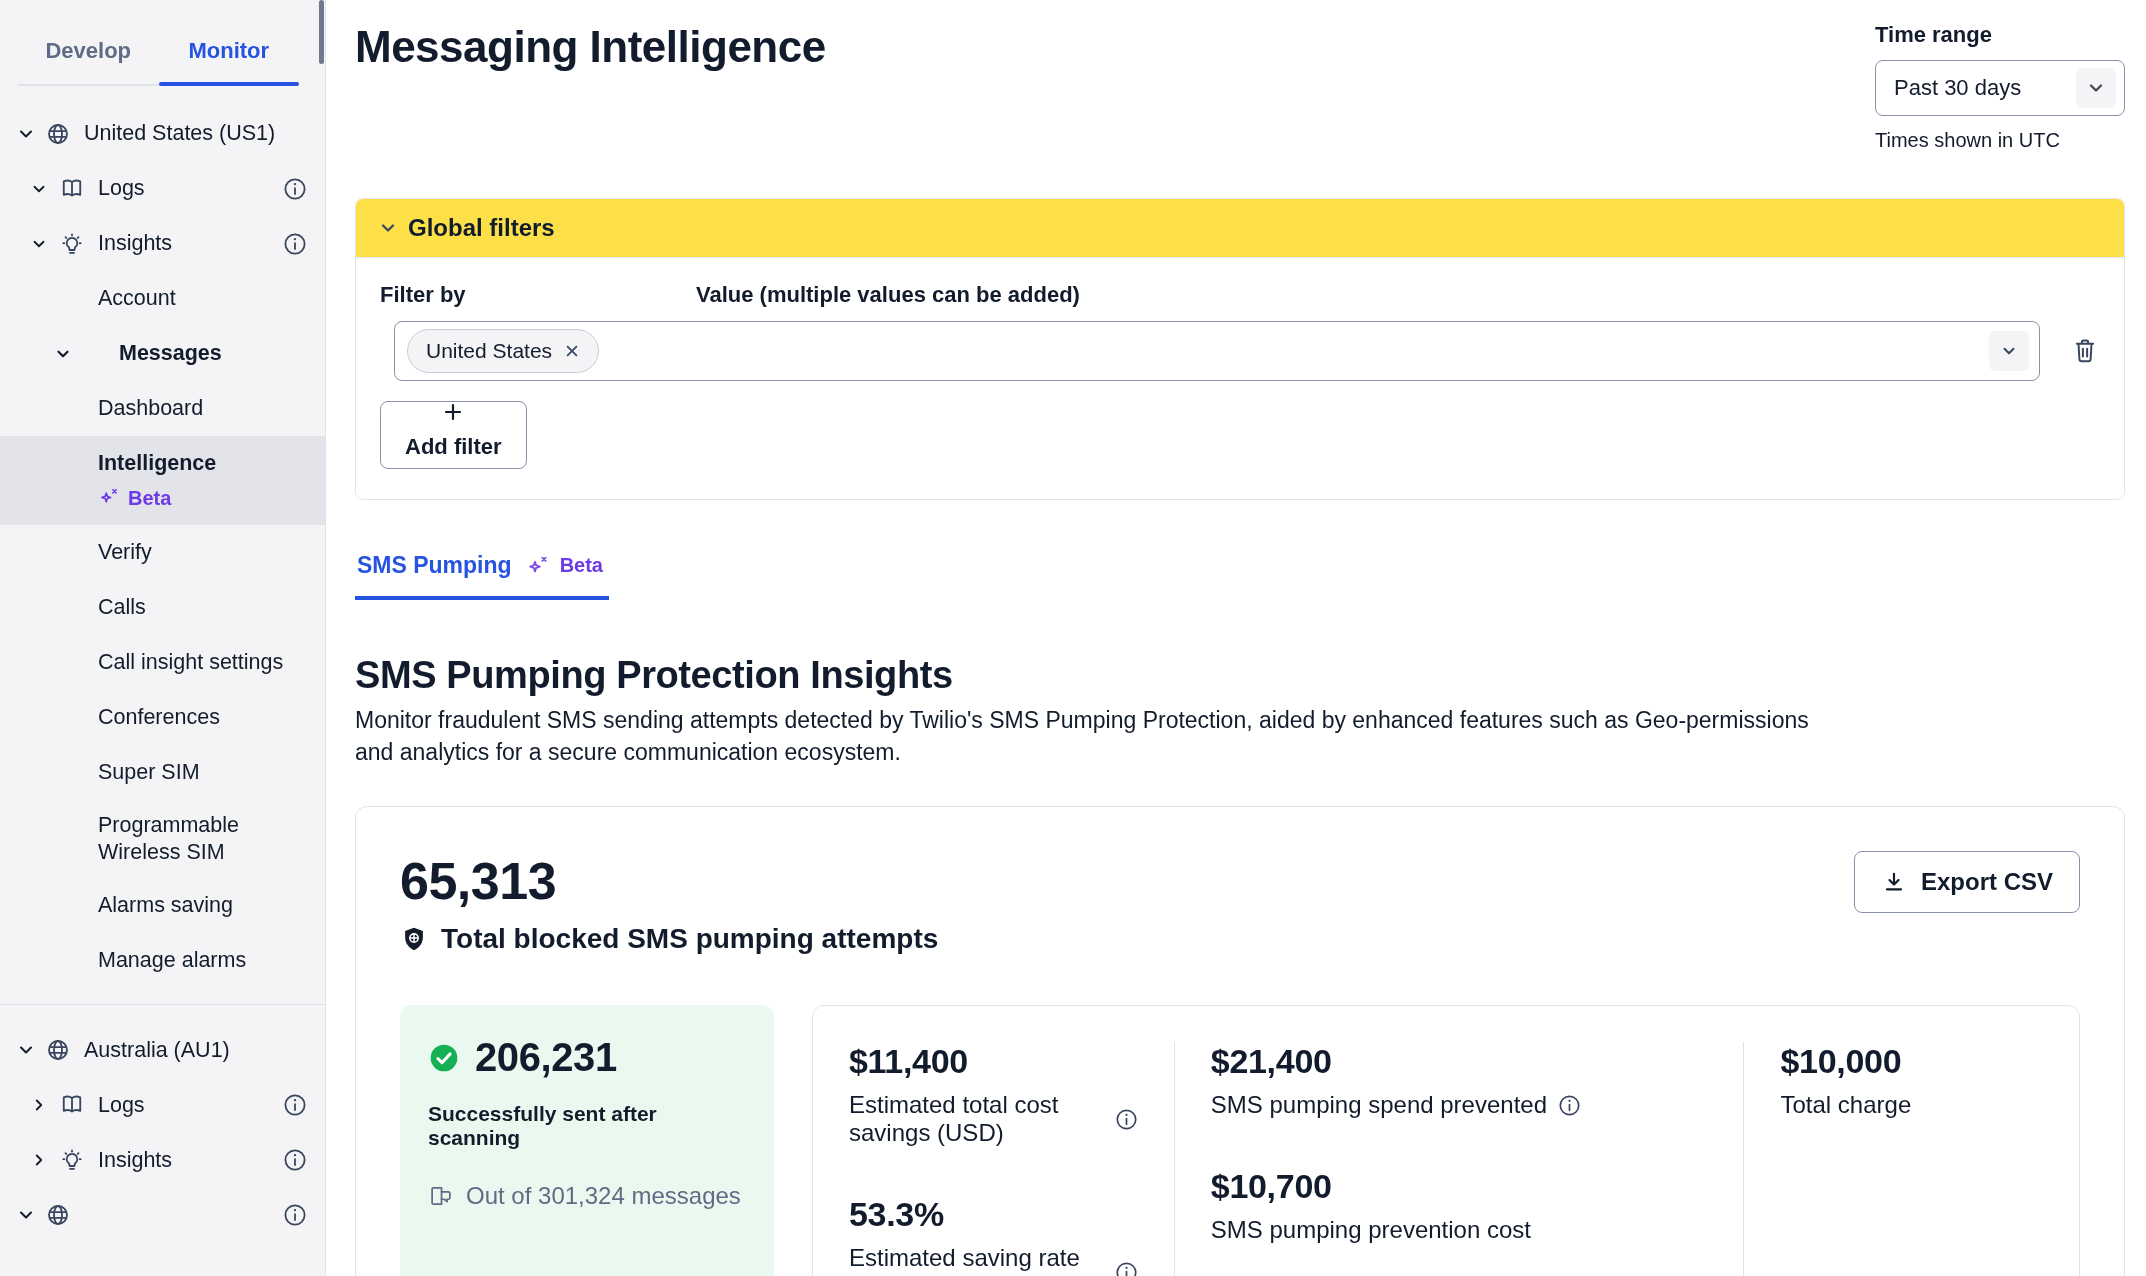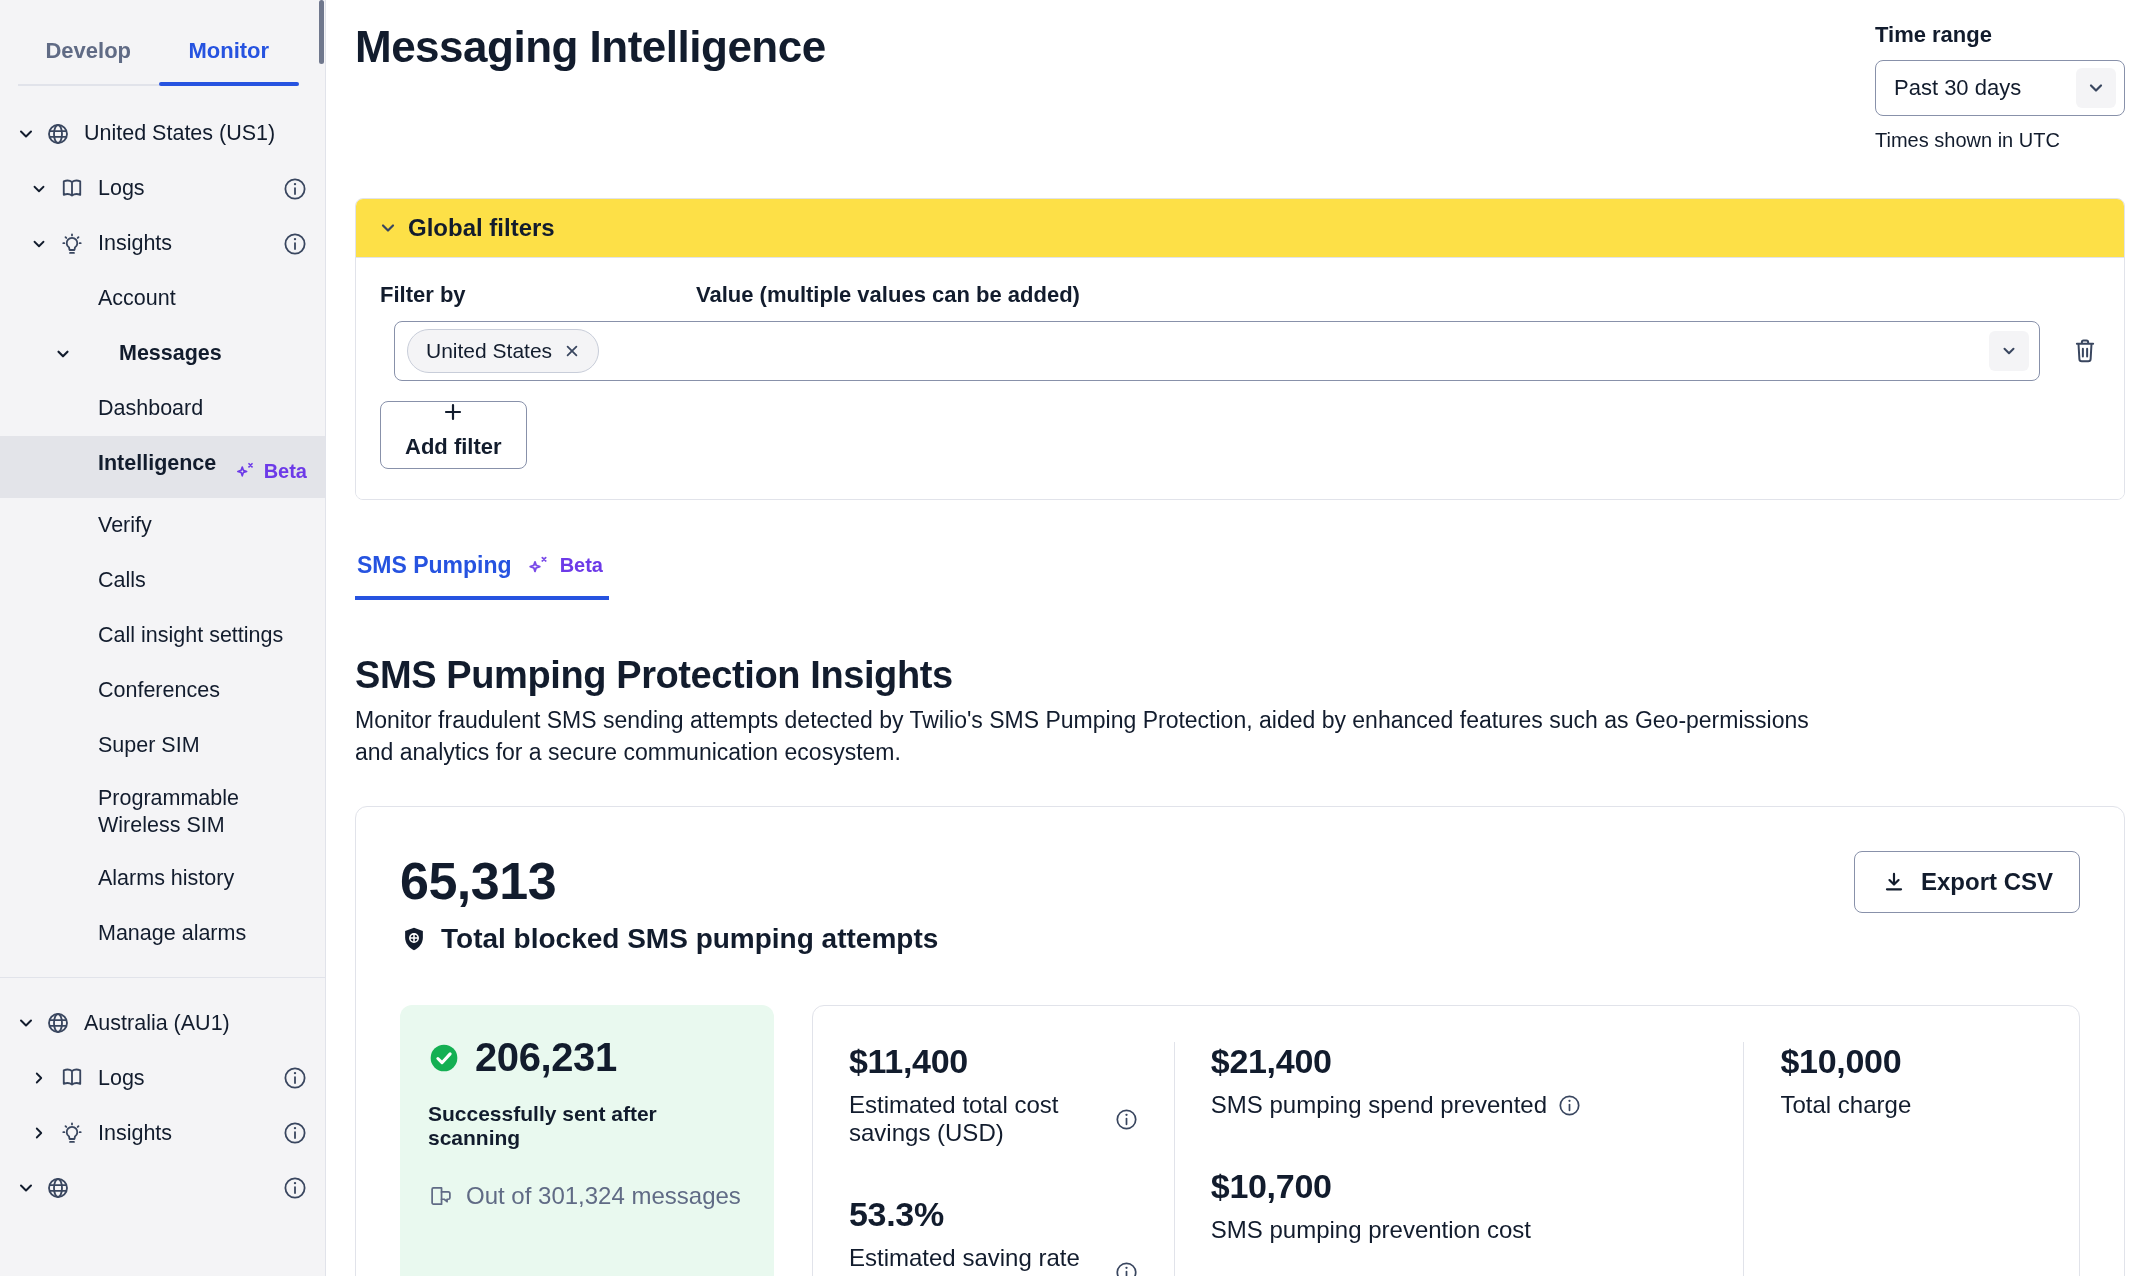--- a/index.html
+++ b/index.html
@@ -37,21 +37,21 @@
   }
   .srow .chev { width: 20px; margin-right: 9px; color: #121c2d; flex: 0 0 20px; }
   .srow .ic { width: 26px; margin-right: 13px; color: #39465f; flex: 0 0 26px; }
   .srow .lbl { flex: 1 1 auto; }
   .srow .info { margin-left: auto; color: #39465f; flex: 0 0 24px; }
   .lvl0 { padding-left: 16px; }
   .lvl1 { padding-left: 30px; }
   .lvl2 { padding-left: 98px; }
   .lvlmsg { padding-left: 54px; font-weight: 700; gap: 36px; }
   .srow.selected { background: #e3e4e9; }
-  .srow.twoline { align-items: flex-start; justify-content: center; padding-top: 14px; padding-bottom: 14px; }
+  .srow.twoline { flex-direction: column; align-items: flex-start; justify-content: center; padding-top: 14px; padding-bottom: 14px; }
   .srow.twoline .lbl { font-weight: 700; }
   .beta-row { display: flex; align-items: center; gap: 8px; margin-top: 9px; color: #6d3ae8; font-size: 20px; font-weight: 600; }
   .side-divider { height: 1px; background: #e1e3ea; margin: 16px 0 18px; }
 
   
   .main { flex: 1 1 auto; padding: 0 21px 0 29px; position: relative; overflow: hidden; }
   .main-header { display: flex; justify-content: space-between; align-items: flex-start; padding-top: 22px; }
   .page-title { font-size: 44px; font-weight: 700; letter-spacing: -.5px; color: #121c2d; }
   .time-range { width: 250px; }
   .time-range .tr-label { font-size: 22px; font-weight: 700; margin-bottom: 12px; }
@@ -257,21 +257,21 @@
     </div>
     <div class="srow lvl2">
       <span class="lbl">Super SIM</span>
     </div>
     <div class="srow lvl2" style="max-width:300px;">
       <span class="lbl">Programmable Wireless SIM</span>
     </div>
 
 
     <div class="srow lvl2">
-      <span class="lbl">Alarms history</span>
+      <span class="lbl">Alarms saving</span>
     </div>
     <div class="srow lvl2">
       <span class="lbl">Manage alarms</span>
     </div>
 
     <div class="side-divider"></div>
 
     <div class="srow lvl0">
       <span class="chev icon">
         <svg width="20" height="20" viewBox="0 0 20 20" fill="none" stroke="currentColor" stroke-width="2" stroke-linecap="round" stroke-linejoin="round">

